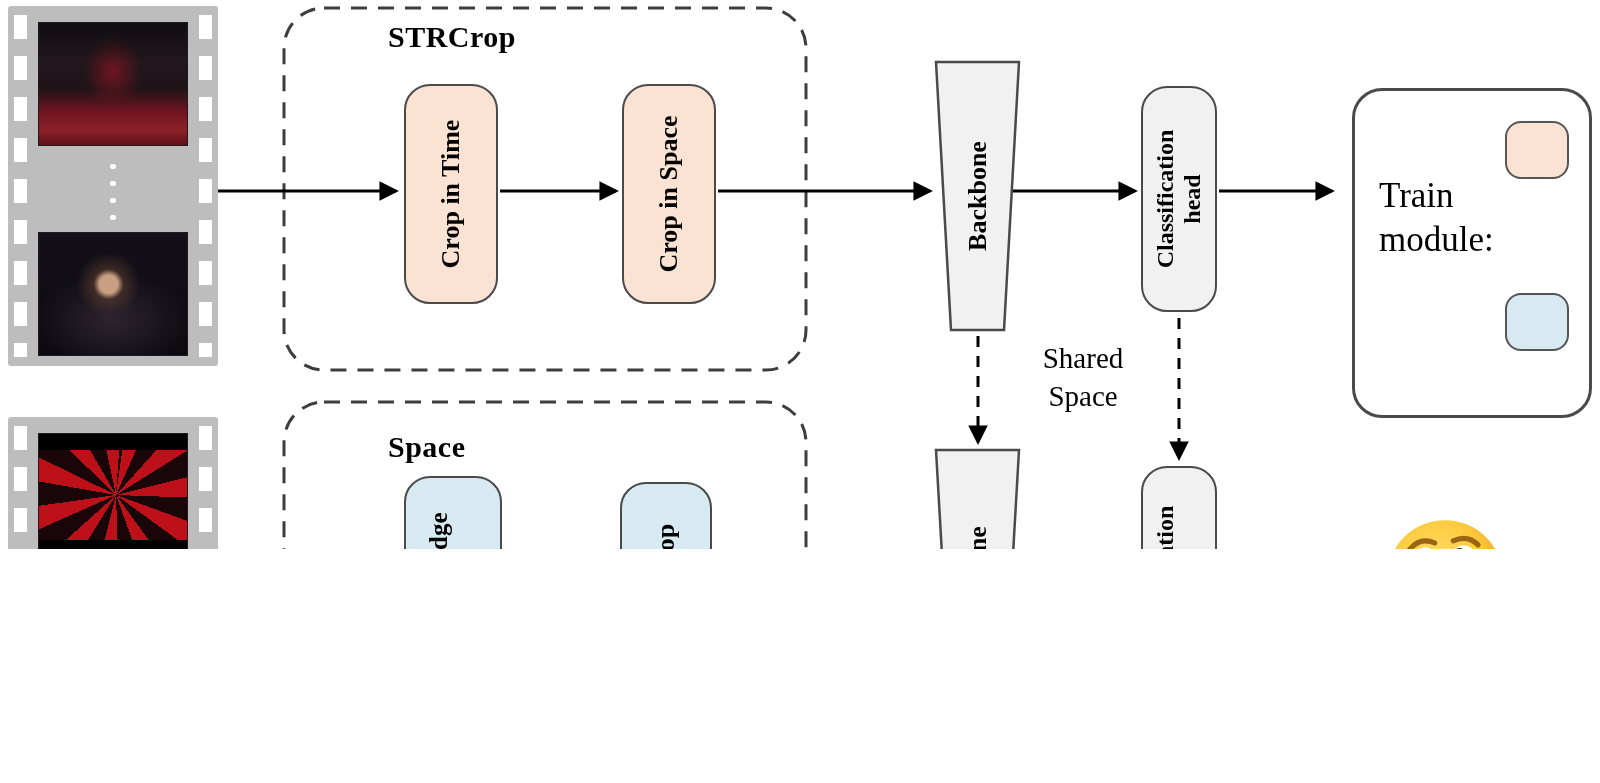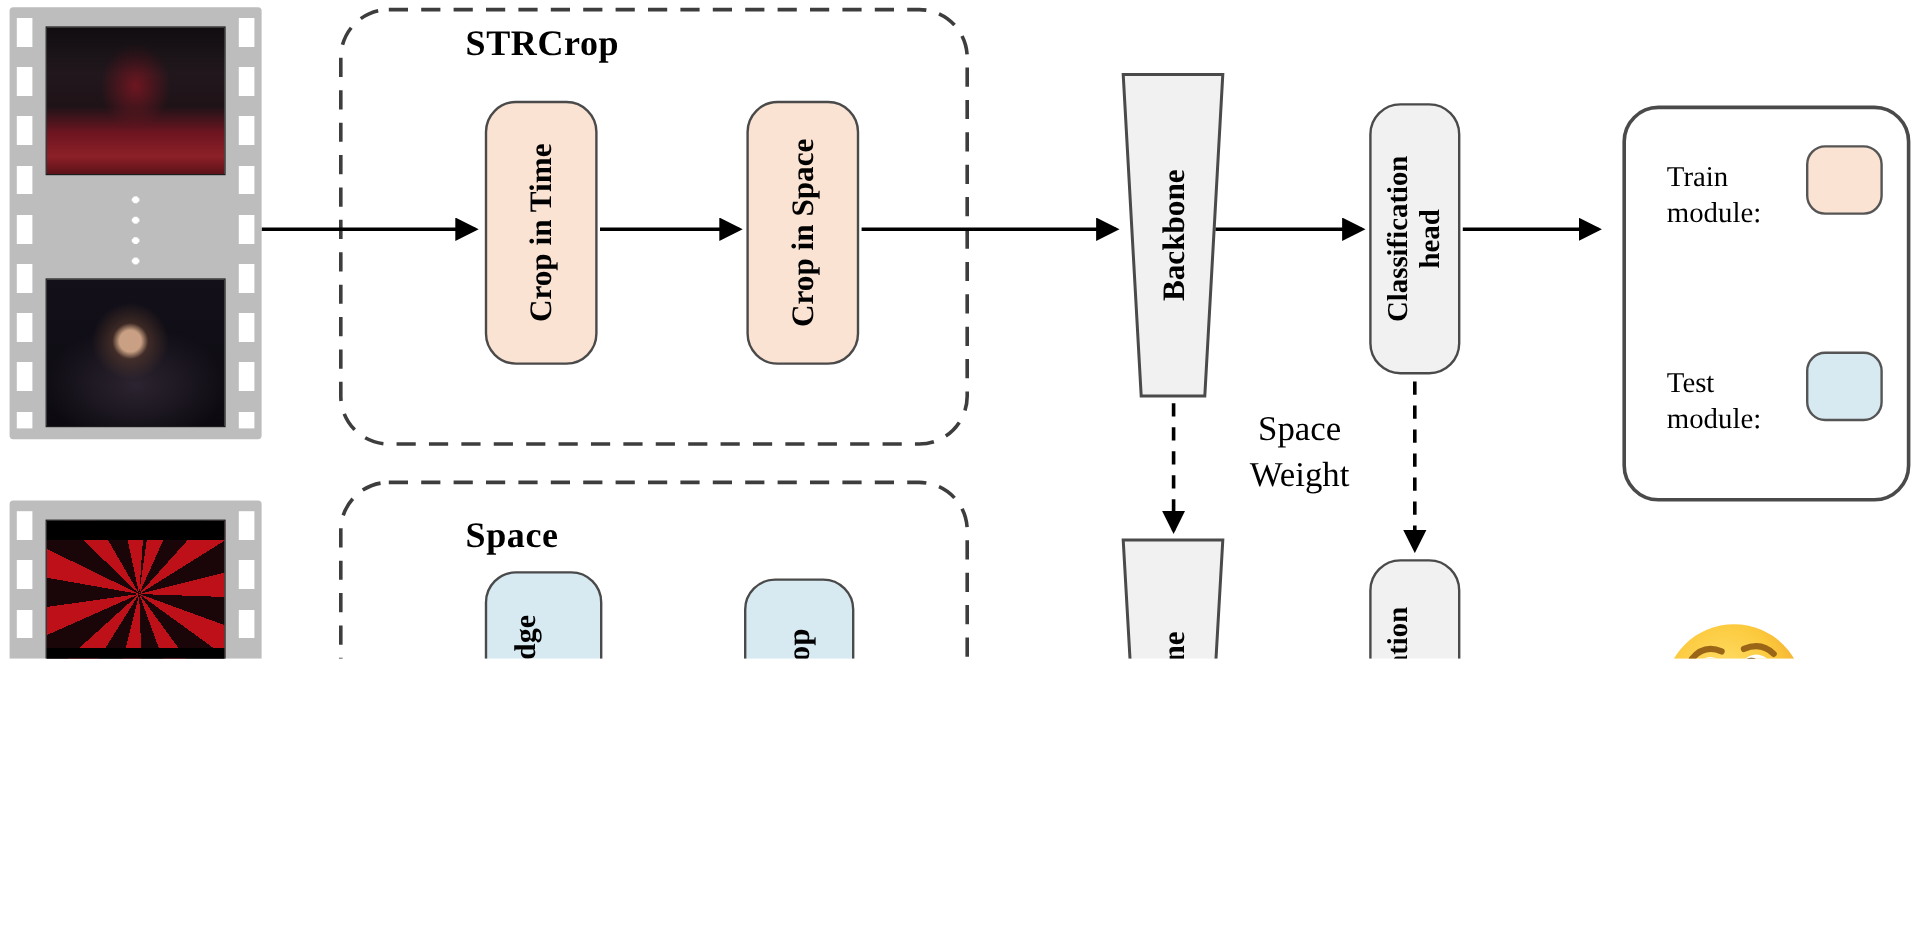--- a/index.html
+++ b/index.html
@@ -47,21 +47,21 @@
   .vlabel.wrap{white-space:normal;}
   .vlabel.cls{width:185px;font-size:24px;}
   .vlabel.cec{width:150px;font-size:25px;}
   .bb-wrap{position:absolute;pointer-events:none;}
 
   
   .shared{position:absolute;left:1008px;top:340px;width:150px;text-align:center;
     font-size:29px;line-height:1.3;}
   .legend{position:absolute;left:1352px;top:88px;width:240px;height:330px;
     border:3px solid #4a4a4a;border-radius:30px;background:#fff;}
-  .legend-label{position:absolute;left:34px;width:120px;font-size:24px;line-height:1.25;}
+  .legend-label{position:absolute;left:24px;width:120px;font-size:35px;line-height:1.25;margin-top:41px;}
   .swatch{position:absolute;left:150px;width:64px;height:58px;border-radius:16px;border:2px solid #555;}
   .swatch.train{background:#fbe3d3;}
   .swatch.test{background:#d7eaf2;}
 
   .emoji{position:absolute;left:1383px;top:516px;width:124px;height:124px;}
 </style>
 </head>
 <body>
 
 <div id="canvas">
@@ -140,26 +140,25 @@
     <div class="vlabel">Backbone</div>
   </div>
 
   <div class="module gray" style="left:1141px;top:86px;width:76px;height:226px;">
     <div class="vlabel wrap cls">Classification head</div>
   </div>
   <div class="module gray" style="left:1141px;top:466px;width:76px;height:218px;">
     <div class="vlabel wrap cls">Classification head</div>
   </div>
 
-  <div class="shared">Space Weight</div>
+  <div class="shared">Shared Space</div>
 
   <div class="legend">
     <div class="legend-label" style="top:42px;">Train module:</div>
     <div class="swatch train" style="top:30px;"></div>
-    <div class="legend-label" style="top:214px;">Test module:</div>
     <div class="swatch test" style="top:202px;"></div>
   </div>
 
   <div class="emoji">
     <svg viewBox="0 0 120 120" width="124" height="124">
       <defs>
         <radialGradient id="faceg" cx="42%" cy="36%" r="70%">
           <stop offset="0%" stop-color="#ffdf6b"></stop>
           <stop offset="55%" stop-color="#fcc93c"></stop>
           <stop offset="100%" stop-color="#ee9f2e"></stop>

